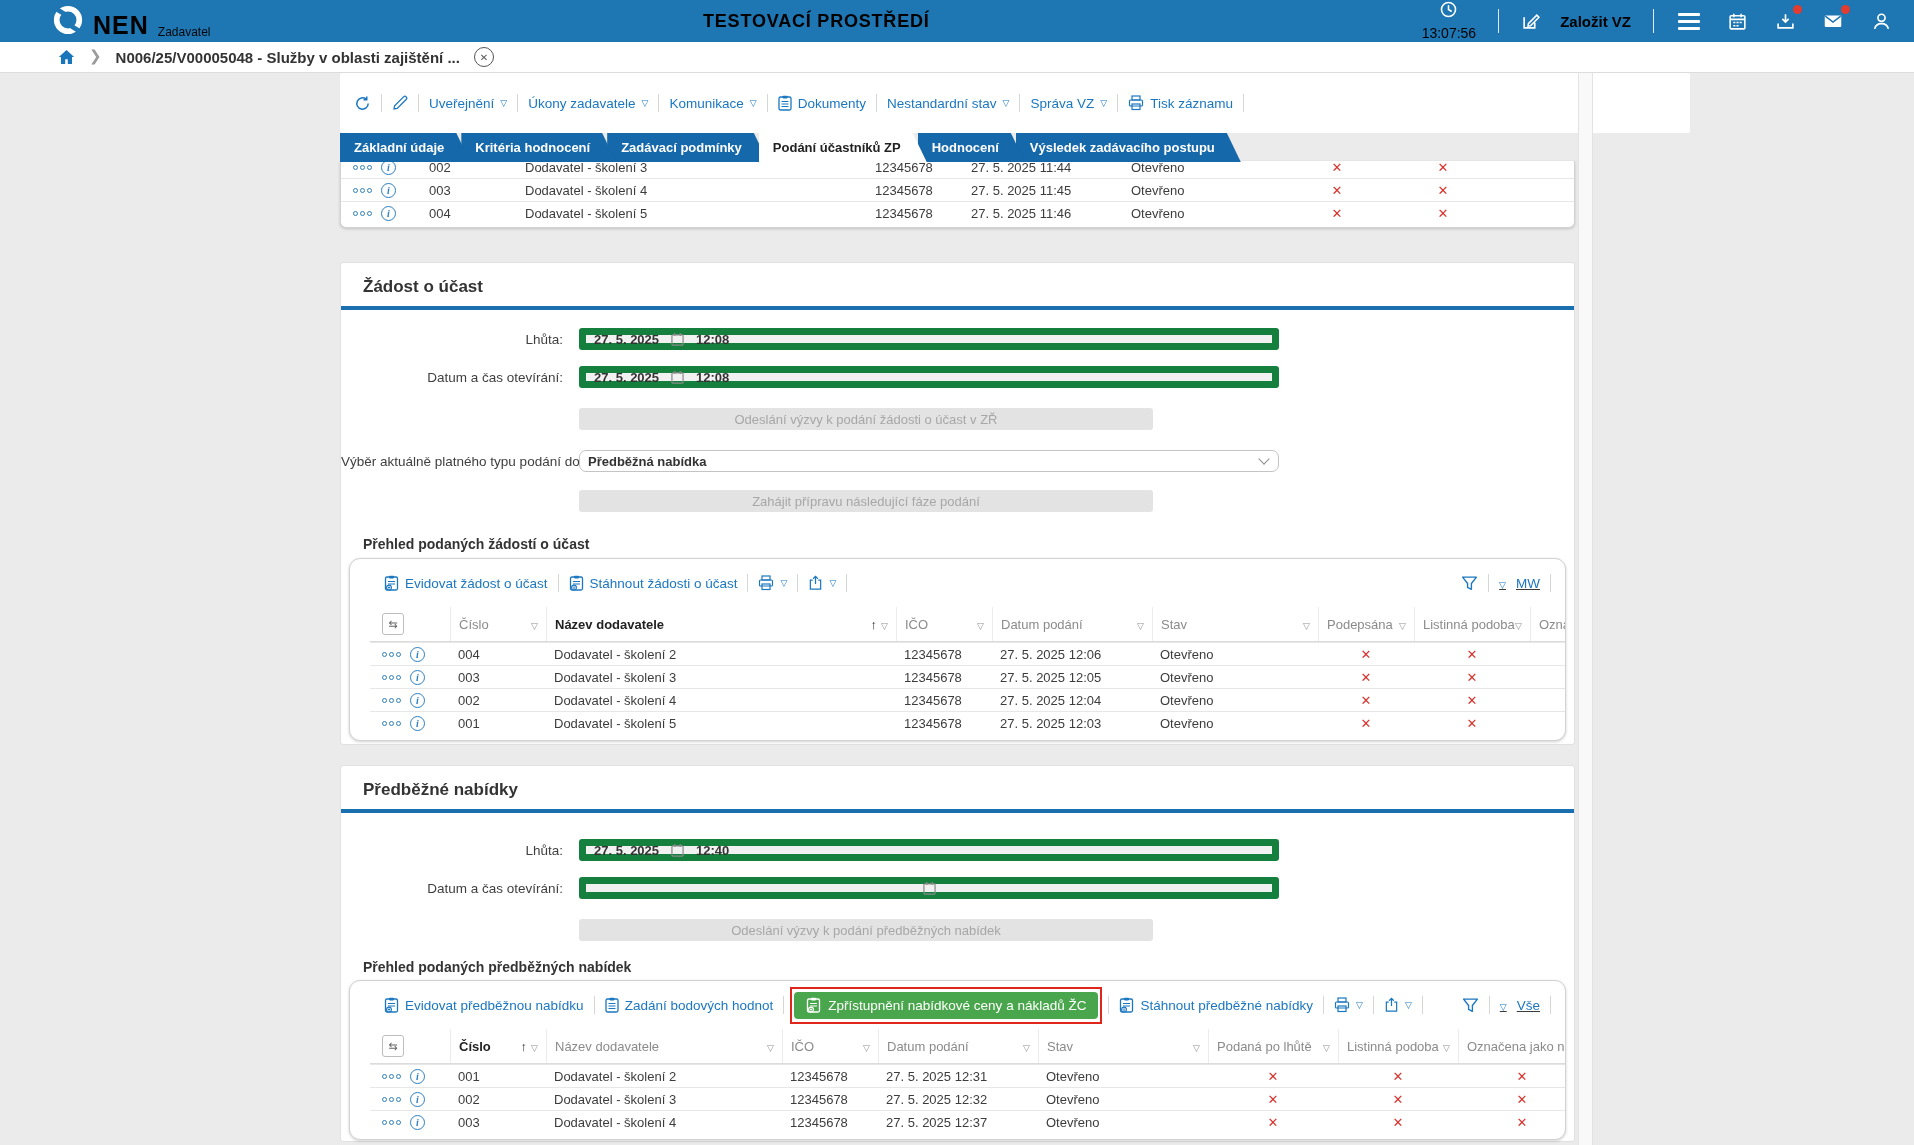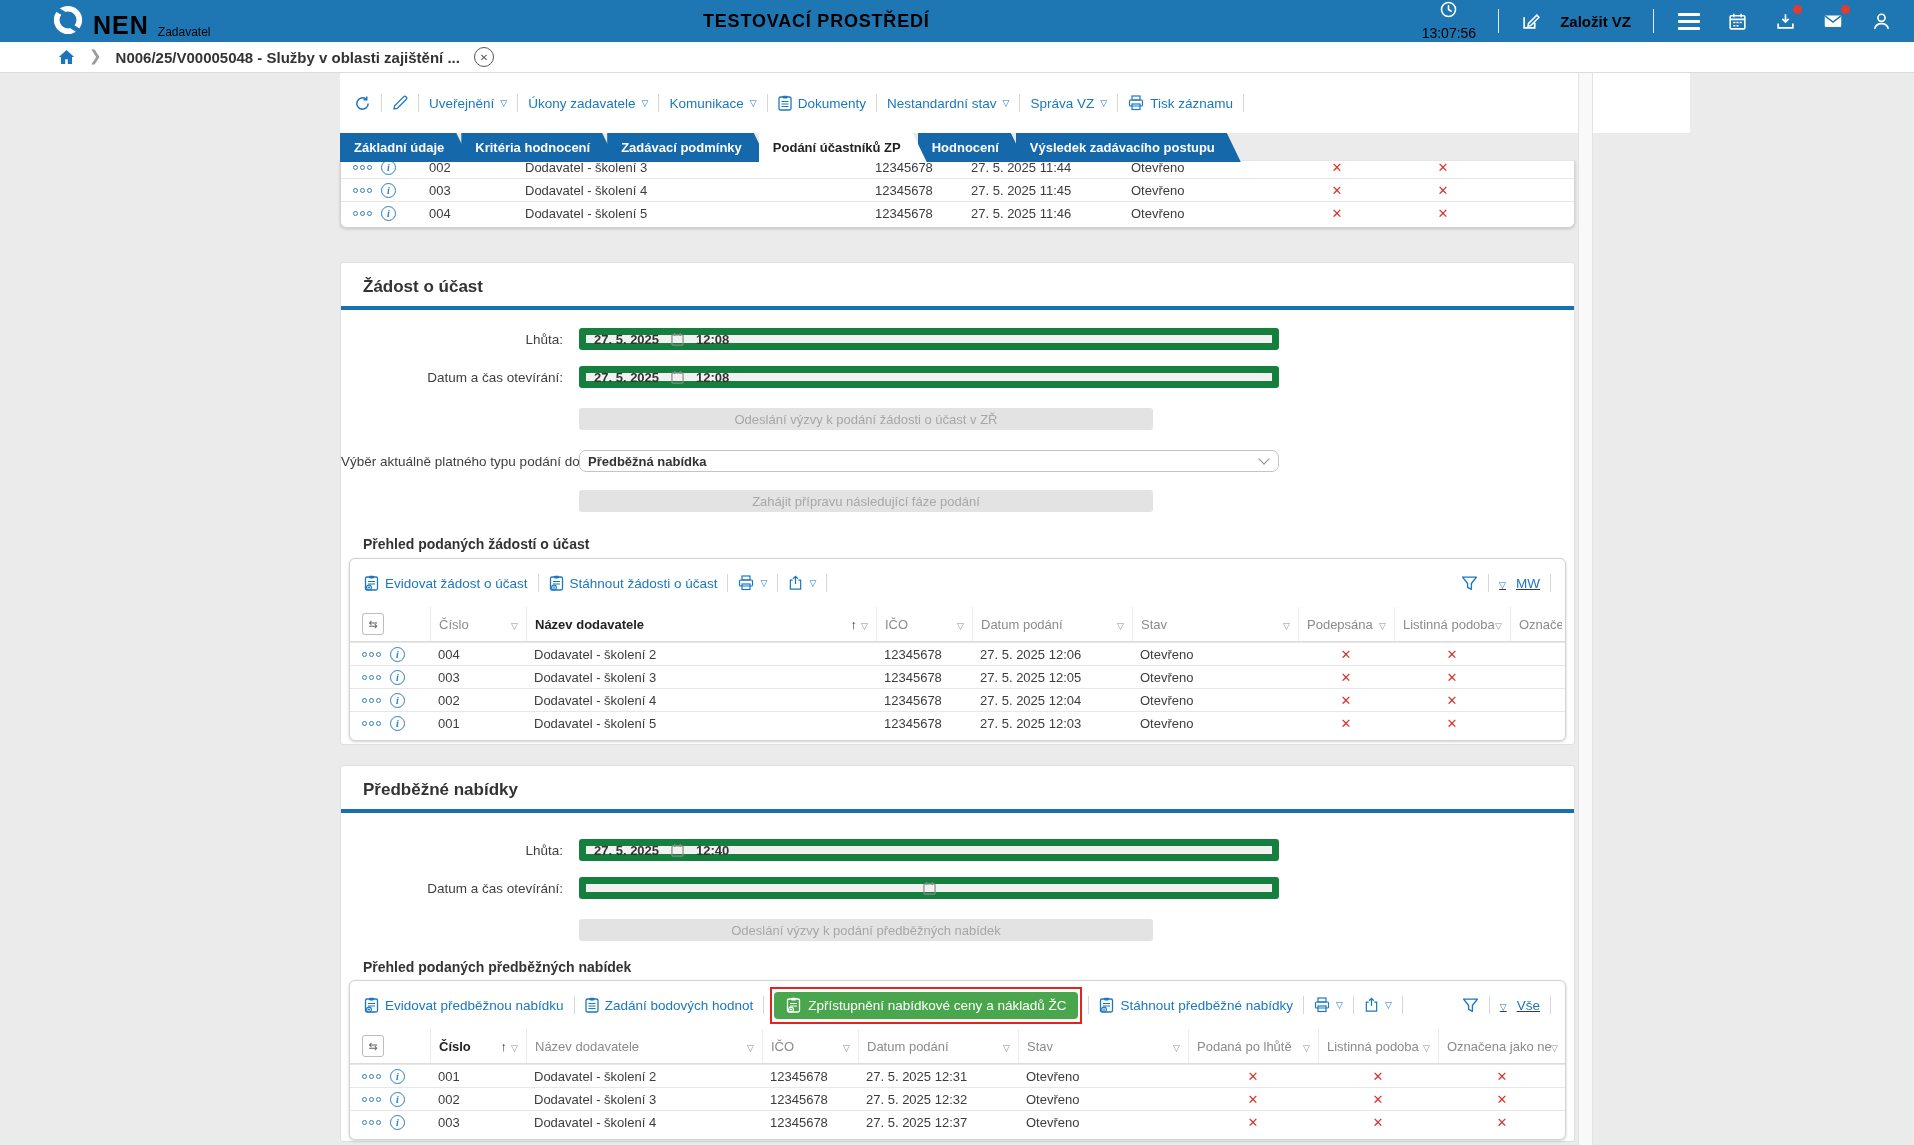--- a/index.html
+++ b/index.html
@@ -63,22 +63,22 @@
   .gbtn{width:574px;margin-left:238px;height:22px;background:#e3e3e3;border:none;border-radius:3px;
         color:#a7a7a7;font-size:13px;font-family:inherit;cursor:default;}
   .selectbox{width:700px;height:22px;background:#fff;border:1px solid #c4c4c4;border-radius:7px;
              display:flex;align-items:center;justify-content:space-between;padding:0 10px 0 8px;box-sizing:border-box;
              font-size:13px;font-weight:bold;color:#333;cursor:pointer;}
   .chev{width:7px;height:7px;border-right:1.5px solid #8f8f8f;border-bottom:1.5px solid #8f8f8f;
         transform:rotate(45deg);margin-top:-4px;}
   .subtitle{font-size:14px;font-weight:bold;color:#333;padding-left:22px;}
 
   
-  .tcard{margin:16px 8px;background:#fff;border:1px solid #d2d2d2;border-radius:6px;
-         box-shadow:0 1px 3px rgba(0,0,0,.18);overflow:hidden;}
+  .tcard{margin:16px 8px;background:#fff;border:1px solid #d2d2d2;border-radius:11px;
+         box-shadow:0 1px 3px rgba(0,0,0,.18);overflow:hidden;padding-left:20px;}
   .ttoolbar{height:48px;display:flex;align-items:center;padding:0 14px;gap:10px;}
   .tb-link{display:flex;align-items:center;gap:6px;color:#1b77c0;font-size:13.5px;cursor:pointer;white-space:nowrap;}
   .tb-right{margin-left:auto;display:flex;align-items:center;gap:10px;text-decoration:underline;}
   .view-label{color:#1b77c0;font-size:13.5px;}
   .greenbtn{position:relative;display:flex;align-items:center;gap:7px;background:#4aa64c;color:#fff;
             border:none;border-radius:4px;height:27px;padding:0 12px;font-size:13.5px;font-family:inherit;cursor:pointer;}
   .red-annot{position:absolute;top:-5px;left:-4px;right:-4px;bottom:-5px;border:2px solid #e0251b;pointer-events:none;}
 
   .thead{display:grid;align-items:center;height:34px;border-bottom:1px solid #dcdcdc;color:#8b8b8b;font-size:13px;}
   .thead>div{display:flex;align-items:center;height:100%;padding:0 8px;box-sizing:border-box;border-left:1px solid #ececec;overflow:hidden;white-space:nowrap;}

